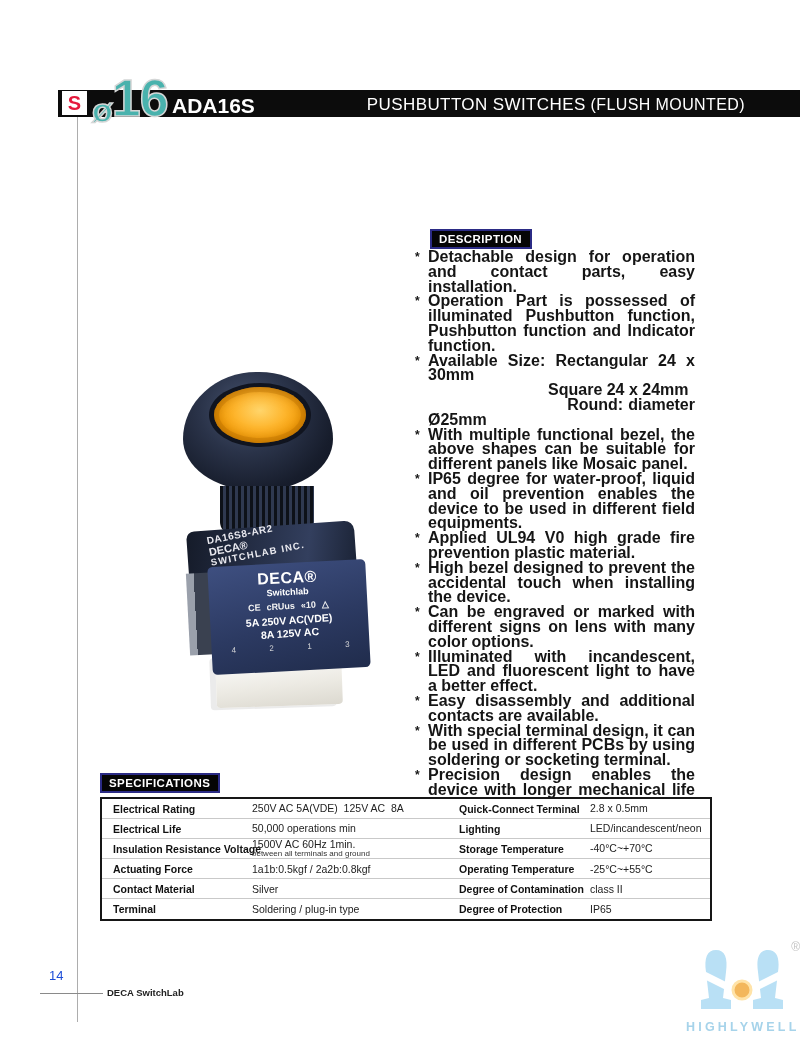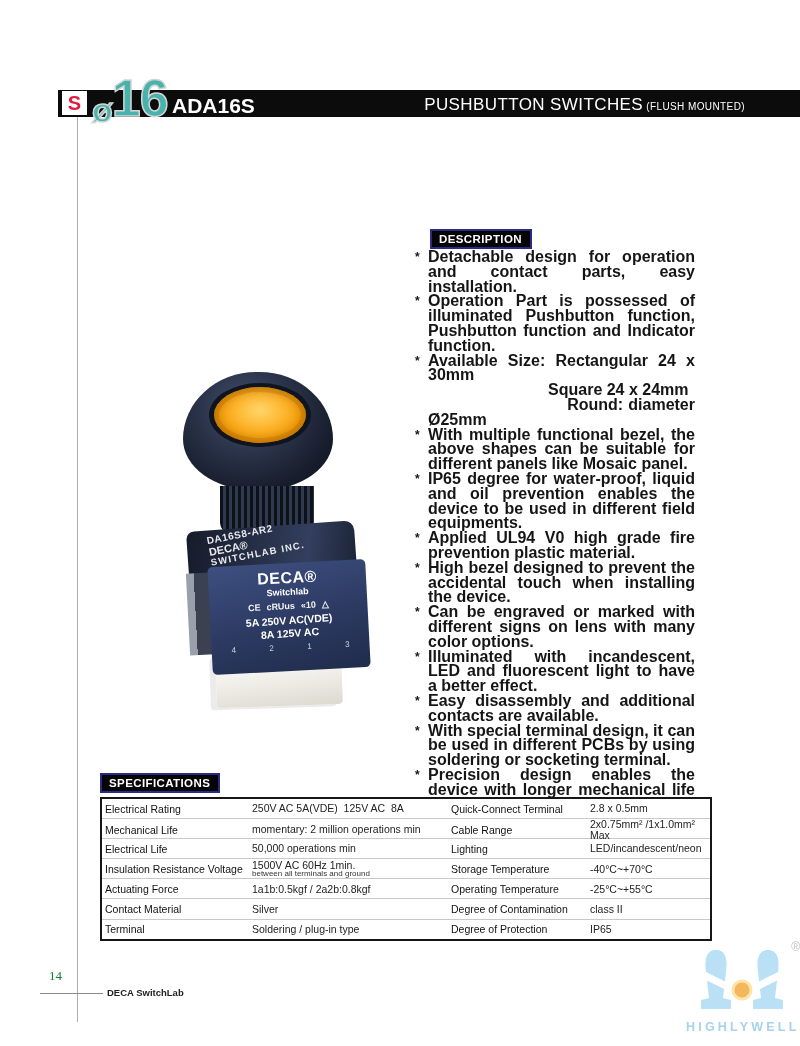--- a/index.html
+++ b/index.html
@@ -10,40 +10,40 @@
   .sbox{position:absolute;left:62px;top:91px;width:25px;height:24px;background:#fff;
         display:flex;align-items:center;justify-content:center;z-index:3;}
   .sbox span{color:#e5193c;font-weight:700;font-size:20px;line-height:1;}
   .dia{position:absolute;left:92px;top:62px;z-index:3;color:#49b2ad;font-weight:700;
        -webkit-text-stroke:1.5px #d4d6d6;letter-spacing:-1px;white-space:nowrap;margin-top:6px;}
   .dsym{font-size:34px;vertical-align:-6px;}
   .dnum{font-size:52px;}
   .model{position:absolute;left:172px;top:94px;z-index:3;color:#fff;font-weight:700;font-size:21px;}
   .bartitle{position:absolute;right:55px;top:95px;z-index:3;color:#fff;font-size:17px;
             letter-spacing:.4px;white-space:nowrap;}
-  .barsub{font-size:10px;}
+  .barsub{font-size:16px;}
   .vline{position:absolute;left:77px;top:117px;width:1px;height:905px;background:#adadad;}
   
   .seclabel{position:absolute;background:#050505;border:2px solid #2b2b85;color:#fff;
             font-weight:700;font-size:11.5px;padding:2px 8px 2px 7px;letter-spacing:.4px;}
   #desc-title{left:430px;top:229px;}
   #spec-title{left:100px;top:773px;}
   
   .bullets{position:absolute;left:415px;top:250px;width:280px;}
   .bullet{display:flex;}
   .star{width:13px;flex:none;font-weight:700;font-size:12px;line-height:14.8px;color:#151515;}
   .btext{flex:1;text-align:justify;white-space:pre-wrap;font-weight:700;font-size:16px;
          line-height:14.8px;color:#151515;}
   
   .spec-table{position:absolute;left:100px;top:797px;width:612px;border:2px solid #161616;
               background:#fff;box-sizing:border-box;}
   .srow{display:grid;grid-template-columns:150px 196px 142px 1fr;align-items:center;
         height:19.1px;border-bottom:1px solid #c9c9c9;}
   .srow.last{border-bottom:none;}
-  .sl{font-weight:400;font-size:10.5px;color:#111;padding-left:3px;white-space:nowrap;}
+  .sl{font-weight:700;font-size:10.5px;color:#111;padding-left:11px;white-space:nowrap;}
   .sv{font-size:10.5px;color:#222;white-space:pre-wrap;line-height:1.0;}
   .note{font-size:8px;color:#333;line-height:1.0;}
   
   #photo{position:absolute;left:158px;top:358px;width:260px;height:360px;}
   .bezel{position:absolute;left:25px;top:14px;width:150px;height:118px;
          border-radius:50% 50% 48% 48%/58% 58% 44% 44%;
          background:radial-gradient(ellipse at 42% 32%,#46536f 0%,#2a3349 38%,#171d2c 72%,#0e1220 100%);}
   .lens-ring{position:absolute;left:51px;top:25px;width:102px;height:64px;border-radius:50%;
              background:#10141f;}
   .lens{position:absolute;left:56px;top:29px;width:92px;height:56px;border-radius:50%;
@@ -68,21 +68,21 @@
   .brand{font-size:16px;font-weight:700;letter-spacing:.5px;line-height:1;}
   .brand-sub{font-size:9px;font-weight:700;margin-top:1px;}
   .certs{display:flex;justify-content:center;gap:6px;align-items:center;font-size:9px;
          font-weight:700;margin-top:4px;color:#f2f2f2;}
   .ratings{margin-top:3px;font-size:10.5px;font-weight:700;line-height:1.2;transform:rotate(-1deg);}
   .pins{display:flex;justify-content:space-between;padding:0 20px;font-size:8px;margin-top:4px;color:#ddd;}
   .base{position:absolute;left:58px;top:296px;width:126px;height:52px;border-radius:4px;
         transform:rotate(-2deg);background:linear-gradient(175deg,#ffffff,#eceae3 60%,#dcd9d0);
         box-shadow:-6px 2px 0 rgba(0,0,0,0.08);}
   
-  .pagenum{position:absolute;left:49px;top:968px;font-family:Liberation Serif, serif;font-size:13px;color:#15803d;}
+  .pagenum{position:absolute;left:49px;top:968px;font-family:Liberation Sans, sans-serif;font-size:13px;color:#1d4ed8;}
   .hline{position:absolute;left:40px;top:993px;width:63px;height:1px;background:#8a8a8a;}
   .footbrand{position:absolute;left:107px;top:987px;font-size:9.5px;font-weight:700;color:#222;}
   
   #logo{position:absolute;left:686px;top:946px;width:112px;height:98px;text-align:center;z-index:5;}
   .reg{position:absolute;right:-2px;top:-6px;color:#c4c4c4;font-size:12px;}
   .logo-text{font-size:12.5px;font-weight:700;letter-spacing:3.2px;color:#a6d3ea;margin-top:-2px;}
 </style>
 </head>
 <body>
 
@@ -200,26 +200,20 @@
 
   <div class="seclabel" id="spec-title">SPECIFICATIONS</div>
   <div class="spec-table">
       <div class="srow">
         <div class="sl">Electrical Rating</div>
         <div class="sv">250V AC 5A(VDE)  125V AC  8A</div>
         <div class="sl">Quick-Connect Terminal</div>
         <div class="sv">2.8 x 0.5mm</div>
       </div>
       <div class="srow">
-        <div class="sl">Mechanical Life</div>
-        <div class="sv">momentary: 2 million operations min</div>
-        <div class="sl">Cable Range</div>
-        <div class="sv">2x0.75mm² /1x1.0mm² Max</div>
-      </div>
-      <div class="srow">
         <div class="sl">Electrical Life</div>
         <div class="sv">50,000 operations min</div>
         <div class="sl">Lighting</div>
         <div class="sv">LED/incandescent/neon</div>
       </div>
       <div class="srow">
         <div class="sl">Insulation Resistance Voltage</div>
         <div class="sv">1500V AC 60Hz 1min.<div class="note">between all terminals and ground</div></div>
         <div class="sl">Storage Temperature</div>
         <div class="sv">-40°C~+70°C</div>

